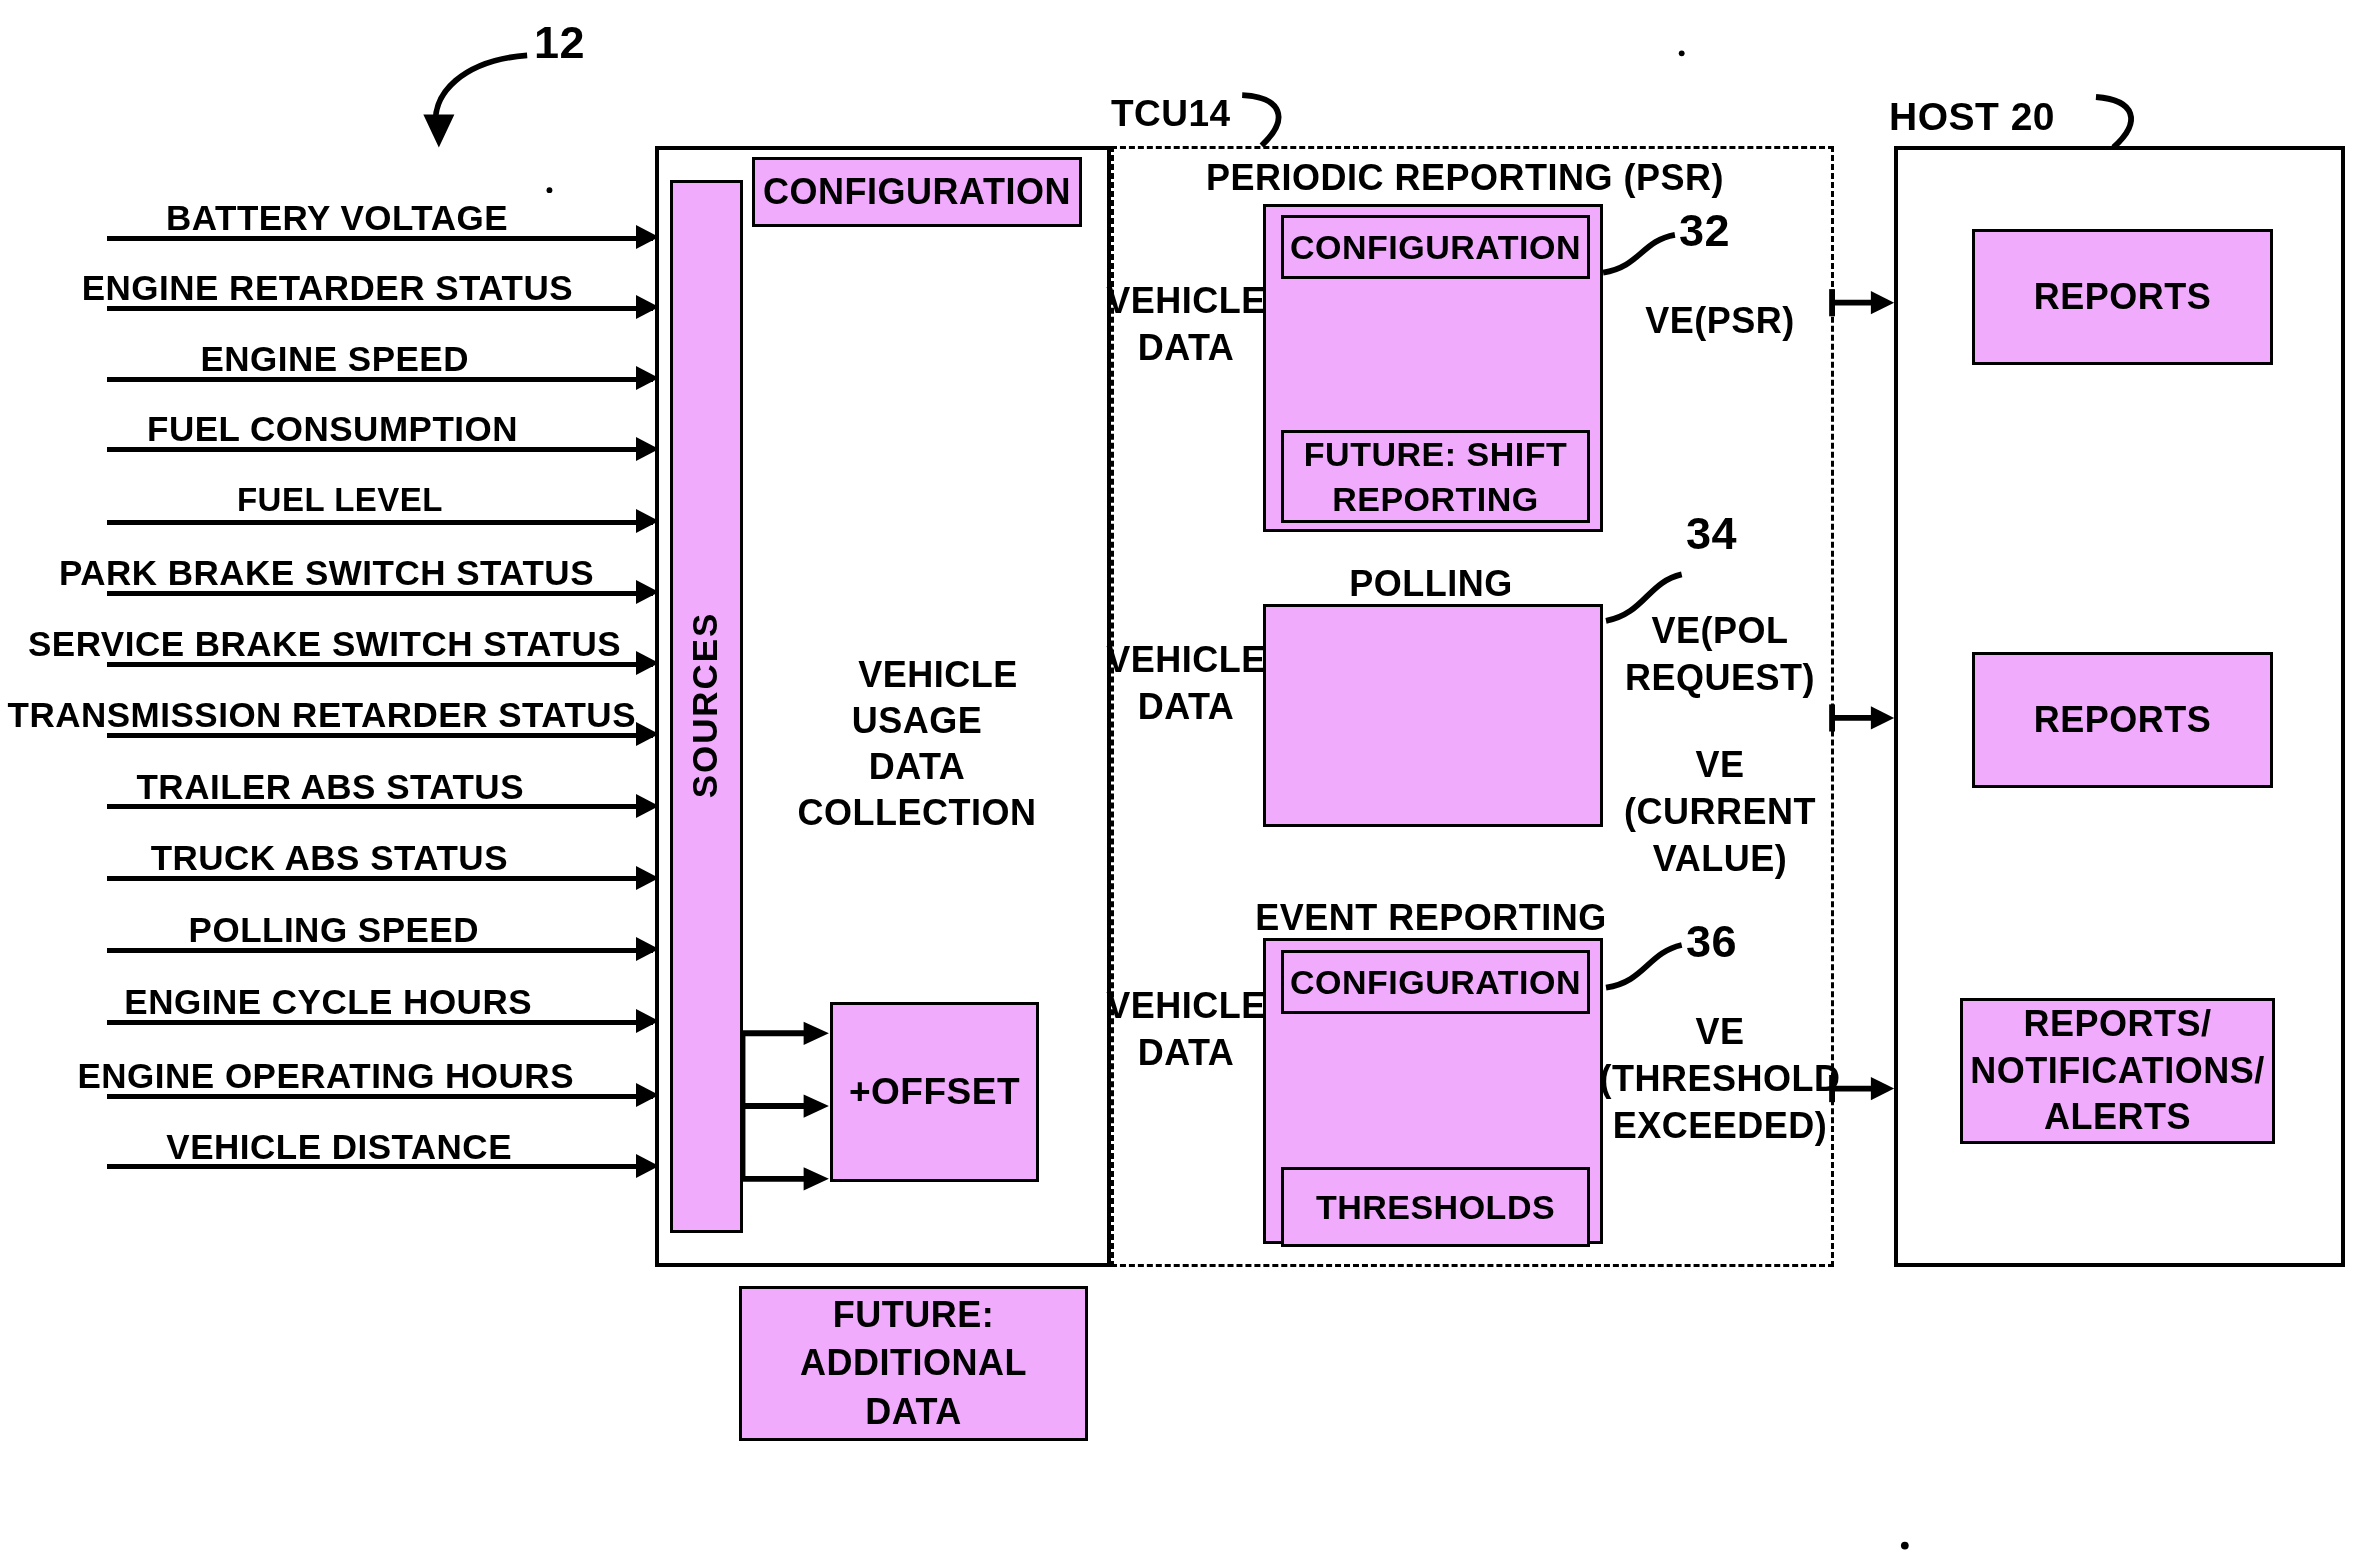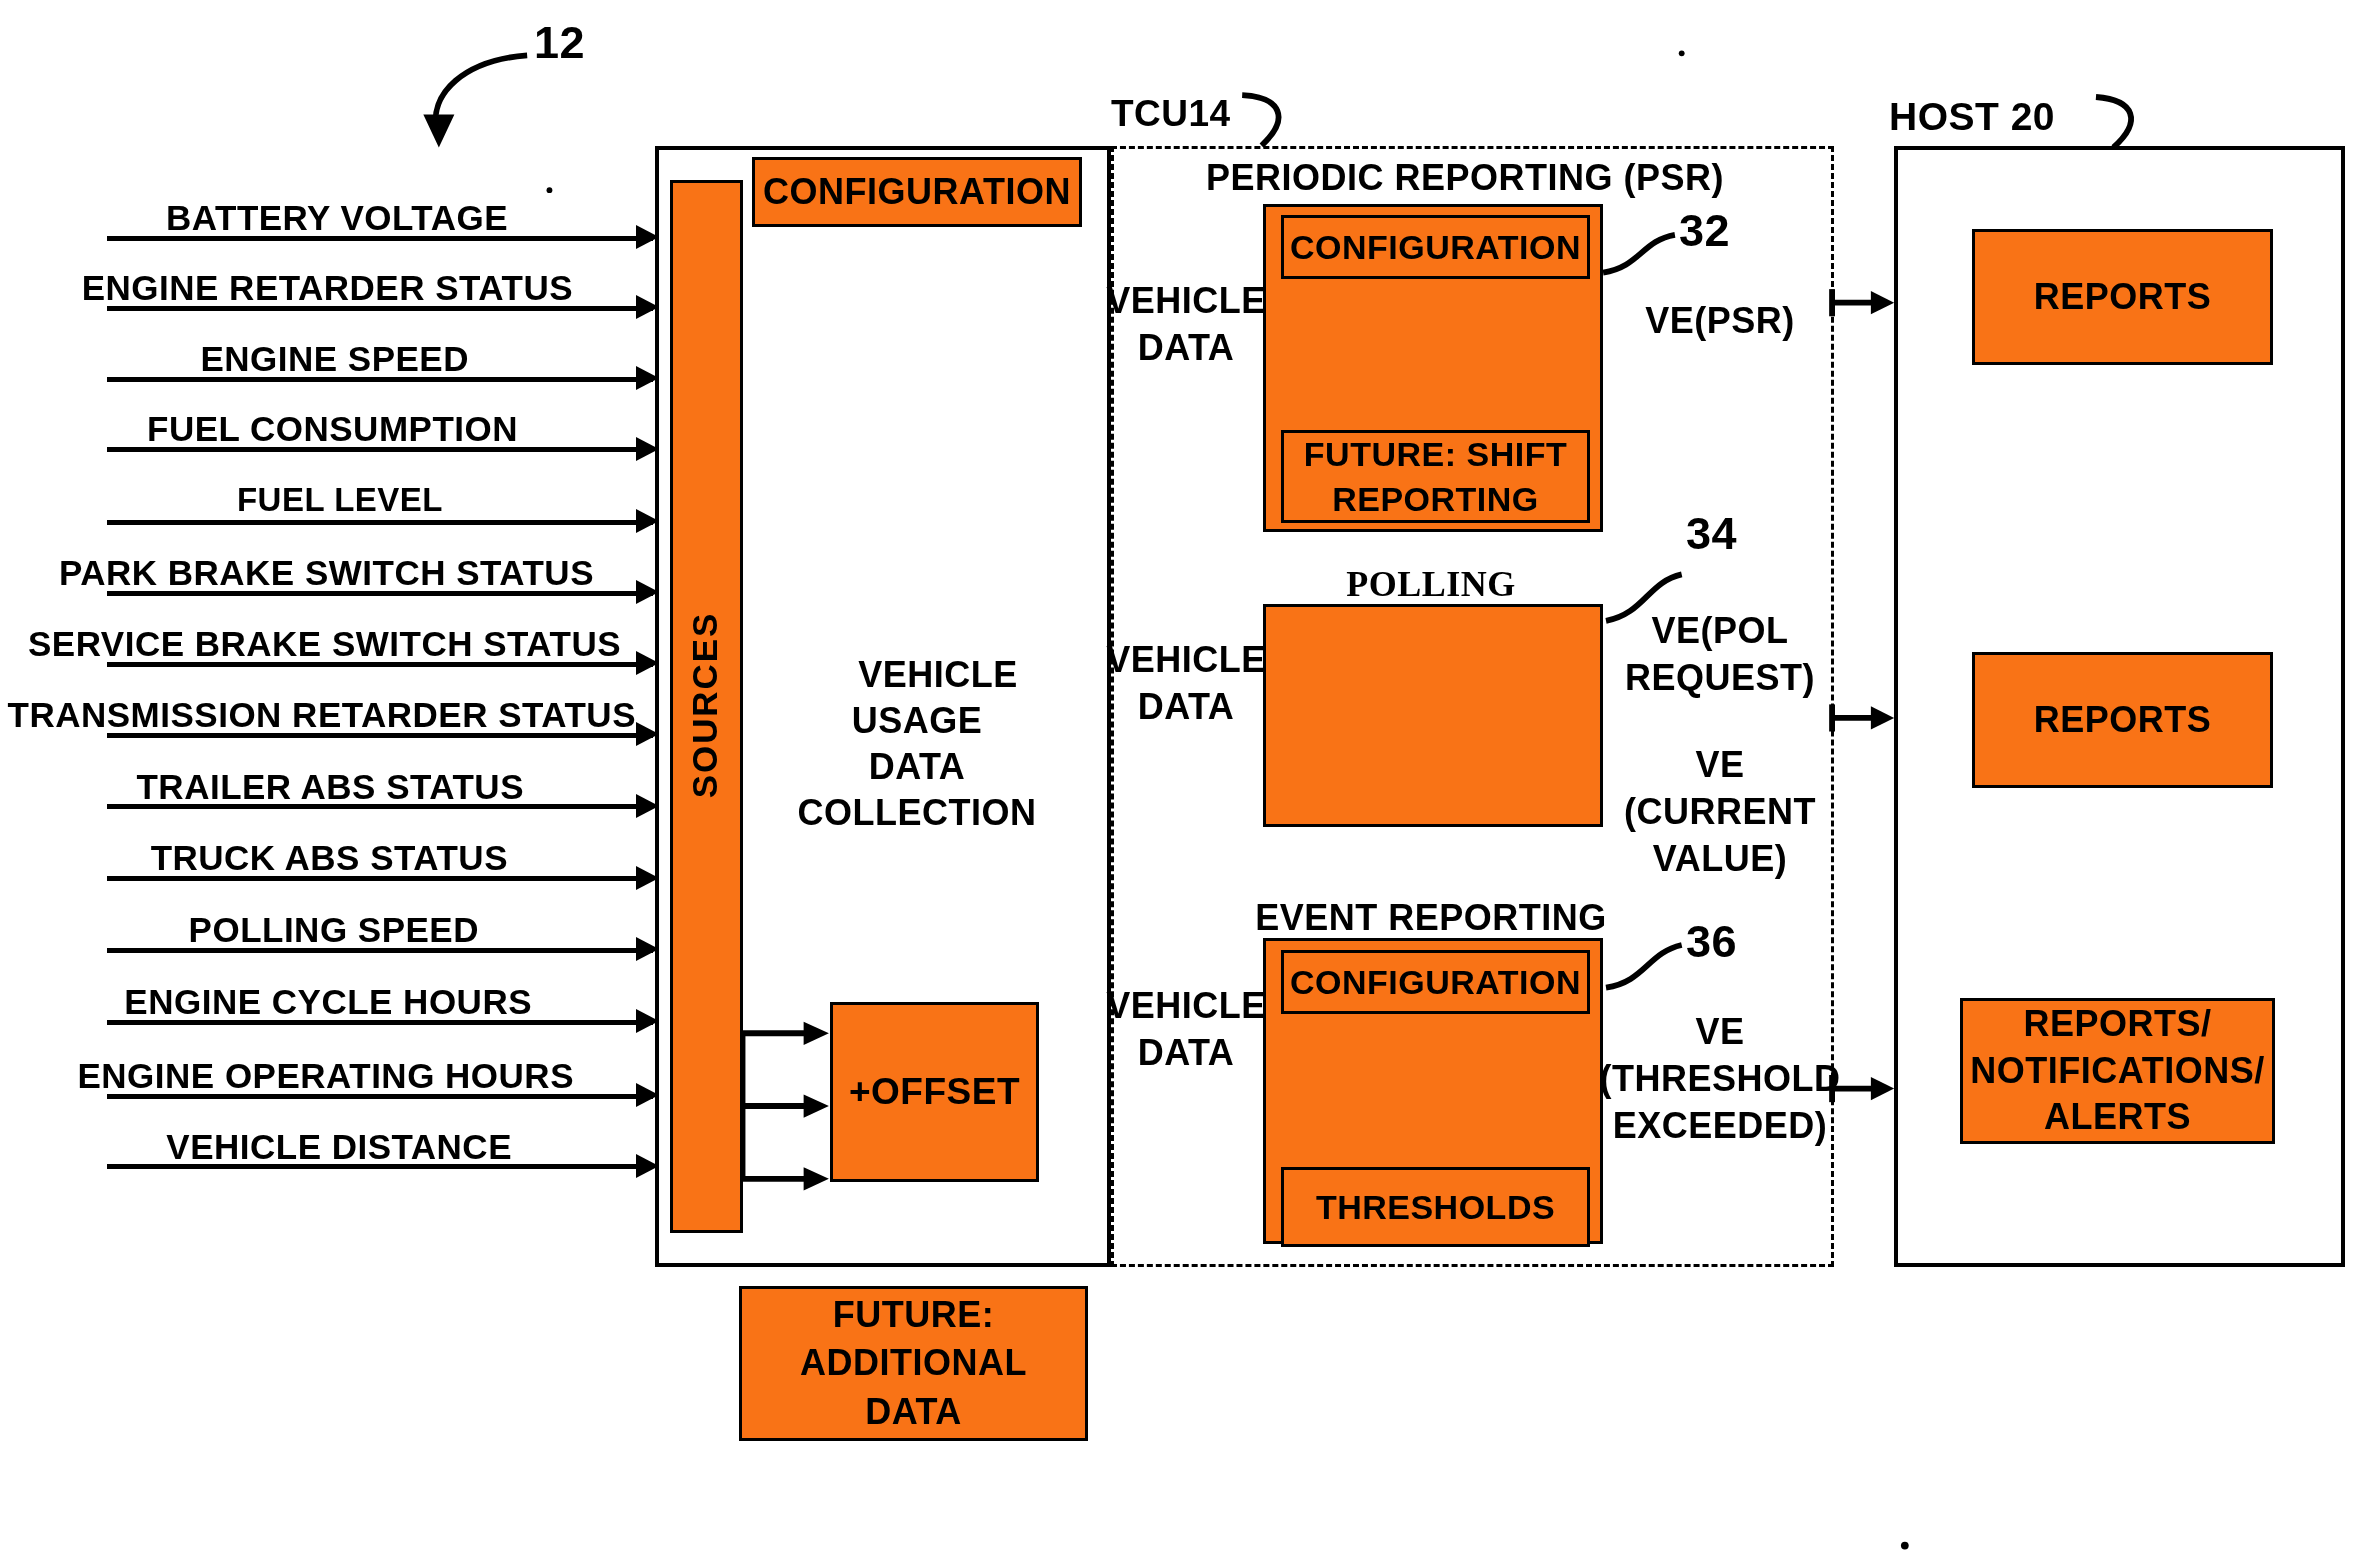--- a/index.html
+++ b/index.html
@@ -22,21 +22,21 @@
     line-height:1.12;
     white-space:pre;
     color:#000;
   }
   .ctr{transform:translateX(-50%);text-align:center;}
   .rt{transform:translateX(-100%);text-align:right;}
   
   .box{
     position:absolute;
     border:3.9px solid #000;
-    background:#f97316;
+    background:#f0abfc;
     box-sizing:border-box;
     display:flex;
     align-items:center;
     justify-content:center;
     text-align:center;
     font-weight:bold;
     line-height:1.14;
     letter-spacing:0.5px;
   }
   .dashbox{
@@ -228,21 +228,21 @@
   <div class="box" style="left:1281px;top:215px;width:309px;height:64px;font-size:34px;">
     <span>CONFIGURATION</span>
   </div>
   <div class="box" style="left:1281px;top:430px;width:309px;height:93px;font-size:34px;line-height:1.3;">
     <span style="white-space:pre;">FUTURE: SHIFT
 REPORTING</span>
   </div>
   <div class="txt" style="left:1679px;top:206px;font-size:45px;">32</div>
   <div class="txt ctr" style="left:1720px;top:301px;font-size:36px;">VE(PSR)</div>
 
-  <div class="txt ctr" style="left:1431px;top:564px;font-size:36px;font-family:Liberation Serif, serif;">POLLING</div>
+  <div class="txt ctr" style="left:1431px;top:564px;font-size:36px;">POLLING</div>
   <div class="txt ctr" style="left:1186px;top:637px;font-size:36px;line-height:1.3;white-space:pre;">VEHICLE
 DATA</div>
   <div class="box" style="left:1263px;top:604px;width:340px;height:223px;"></div>
   <div class="txt" style="left:1686px;top:509px;font-size:45px;">34</div>
   <div class="txt ctr" style="left:1720px;top:608px;font-size:36px;line-height:1.3;white-space:pre;">VE(POL
 REQUEST)</div>
   <div class="txt ctr" style="left:1720px;top:742px;font-size:36px;line-height:1.3;white-space:pre;">VE
 (CURRENT
 VALUE)</div>
 

